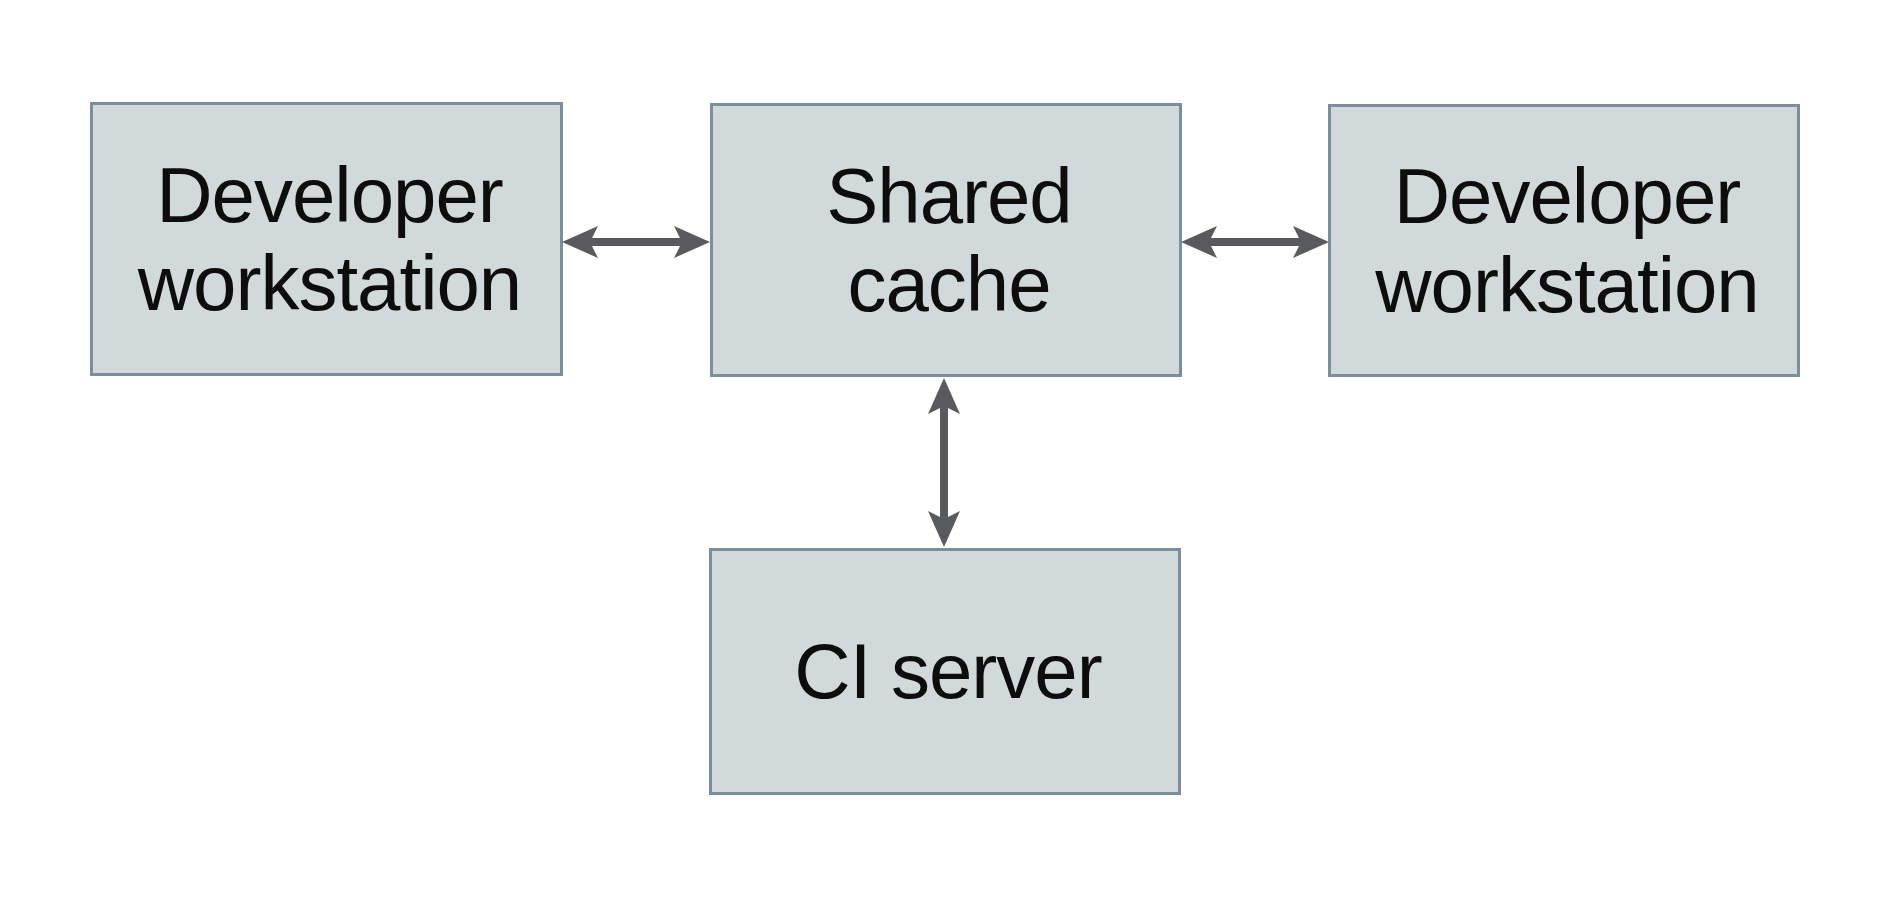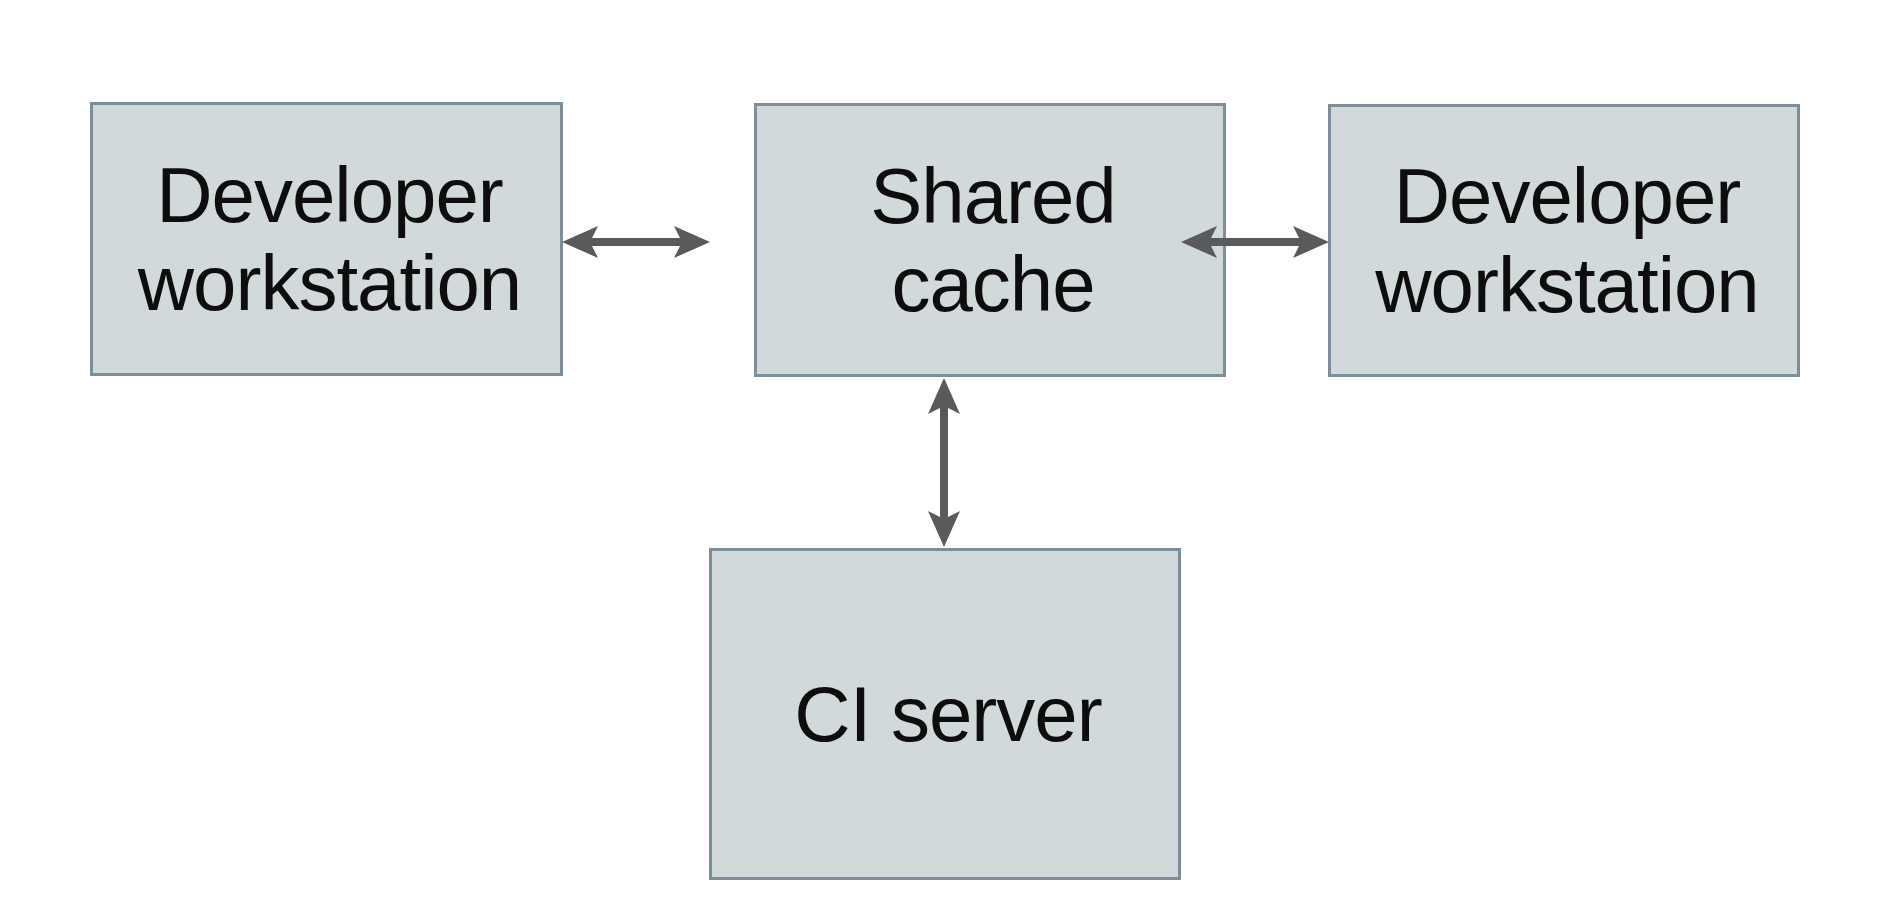--- a/index.html
+++ b/index.html
@@ -31,23 +31,23 @@
     padding-left: 6px;
   }
   .node .label {
     color: var(--text-color, #0d0d0d);
     font-size: 78px;
     line-height: 1.13;
     white-space: pre-line;
     letter-spacing: -1px;
   }
   .node-dev-left   { left: 90px;   top: 102px; width: 473px; height: 274px; }
-  .node-shared     { left: 710px;  top: 103px; width: 472px; height: 274px; margin-left: 44px; }
+  .node-shared     { left: 710px;  top: 103px; width: 472px; height: 274px; }
   .node-dev-right  { left: 1328px; top: 104px; width: 472px; height: 273px; }
-  .node-ci         { left: 709px;  top: 548px; width: 472px; height: 332px; }
+  .node-ci         { left: 709px;  top: 548px; width: 472px; height: 247px; }
 
   .arrow {
     position: absolute;
     color: var(--arrow-color, #595a5c);
   }
   .arrow-h-left  { left: 562px;  top: 224px; }
   .arrow-h-right { left: 1181px; top: 224px; }
   .arrow-v       { left: 926px;  top: 378px; }
 </style>
 </head>

